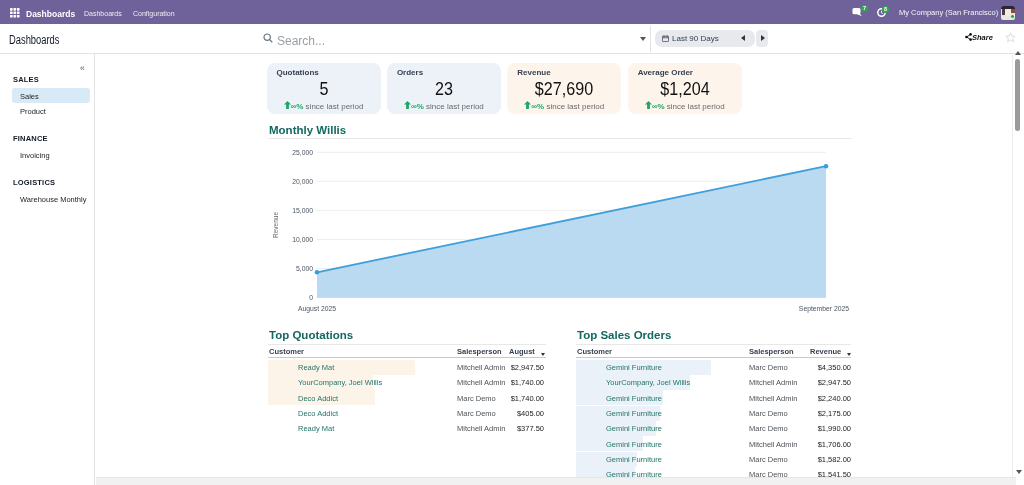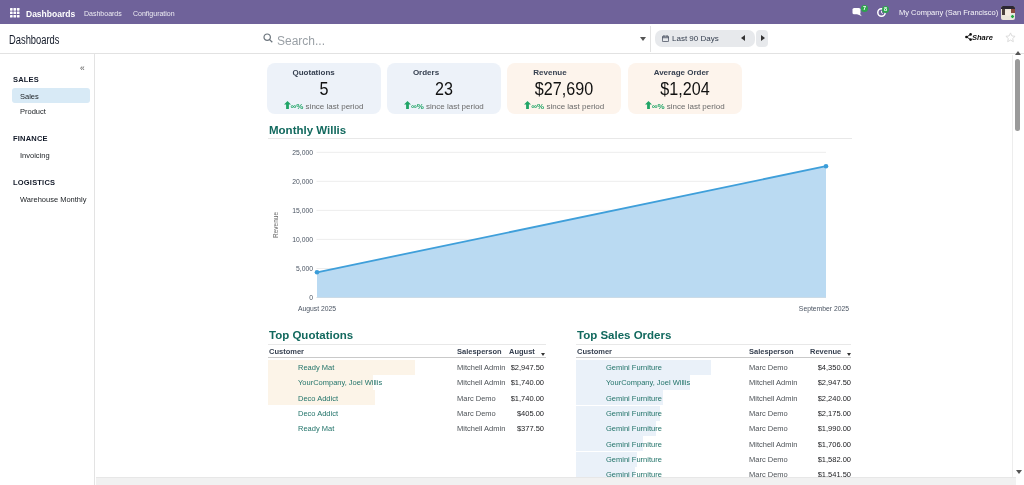--- a/index.html
+++ b/index.html
@@ -33,21 +33,21 @@
   .sb-h { position:absolute; left:13px; font-size:7.5px; font-weight:700; color:#111827;
     letter-spacing:.2px; }
   .sb-i { position:absolute; left:20px; font-size:7.5px; color:#212529; white-space:nowrap; }
   #sb-sel { position:absolute; left:12px; top:33.5px; width:78px; height:15px; background:#d8eaf6;
     border-radius:3px; }
 
   
   #content { position:absolute; left:96px; top:54px; width:916px; height:431px; background:#fff; }
 
   .card { position:absolute; top:9px; width:114px; height:51px; border-radius:8px; }
-  .card .t { position:absolute; left:10px; top:5px; font-size:8px; font-weight:700; color:#374151;margin-left:16px; }
+  .card .t { position:absolute; left:10px; top:5px; font-size:8px; font-weight:700; color:#374151; }
   .card .n { position:absolute; left:0; top:15px; width:114px; text-align:center; font-size:19px; color:#111; transform:scaleX(0.85); }
   .card .c { position:absolute; left:0; top:38px; width:114px; text-align:center; font-size:8px; color:#6a6a6a; }
   .card .c b { color:#21a567; font-weight:700; }
   .cblue { background:#edf2f9; }
   .ccream { background:#fdf4ec; }
 
   .sect-h { position:absolute; font-size:11.5px; font-weight:700; color:#12695e; }
   .sect-hr { position:absolute; height:1px; background:#e8e8e8; }
 
   

